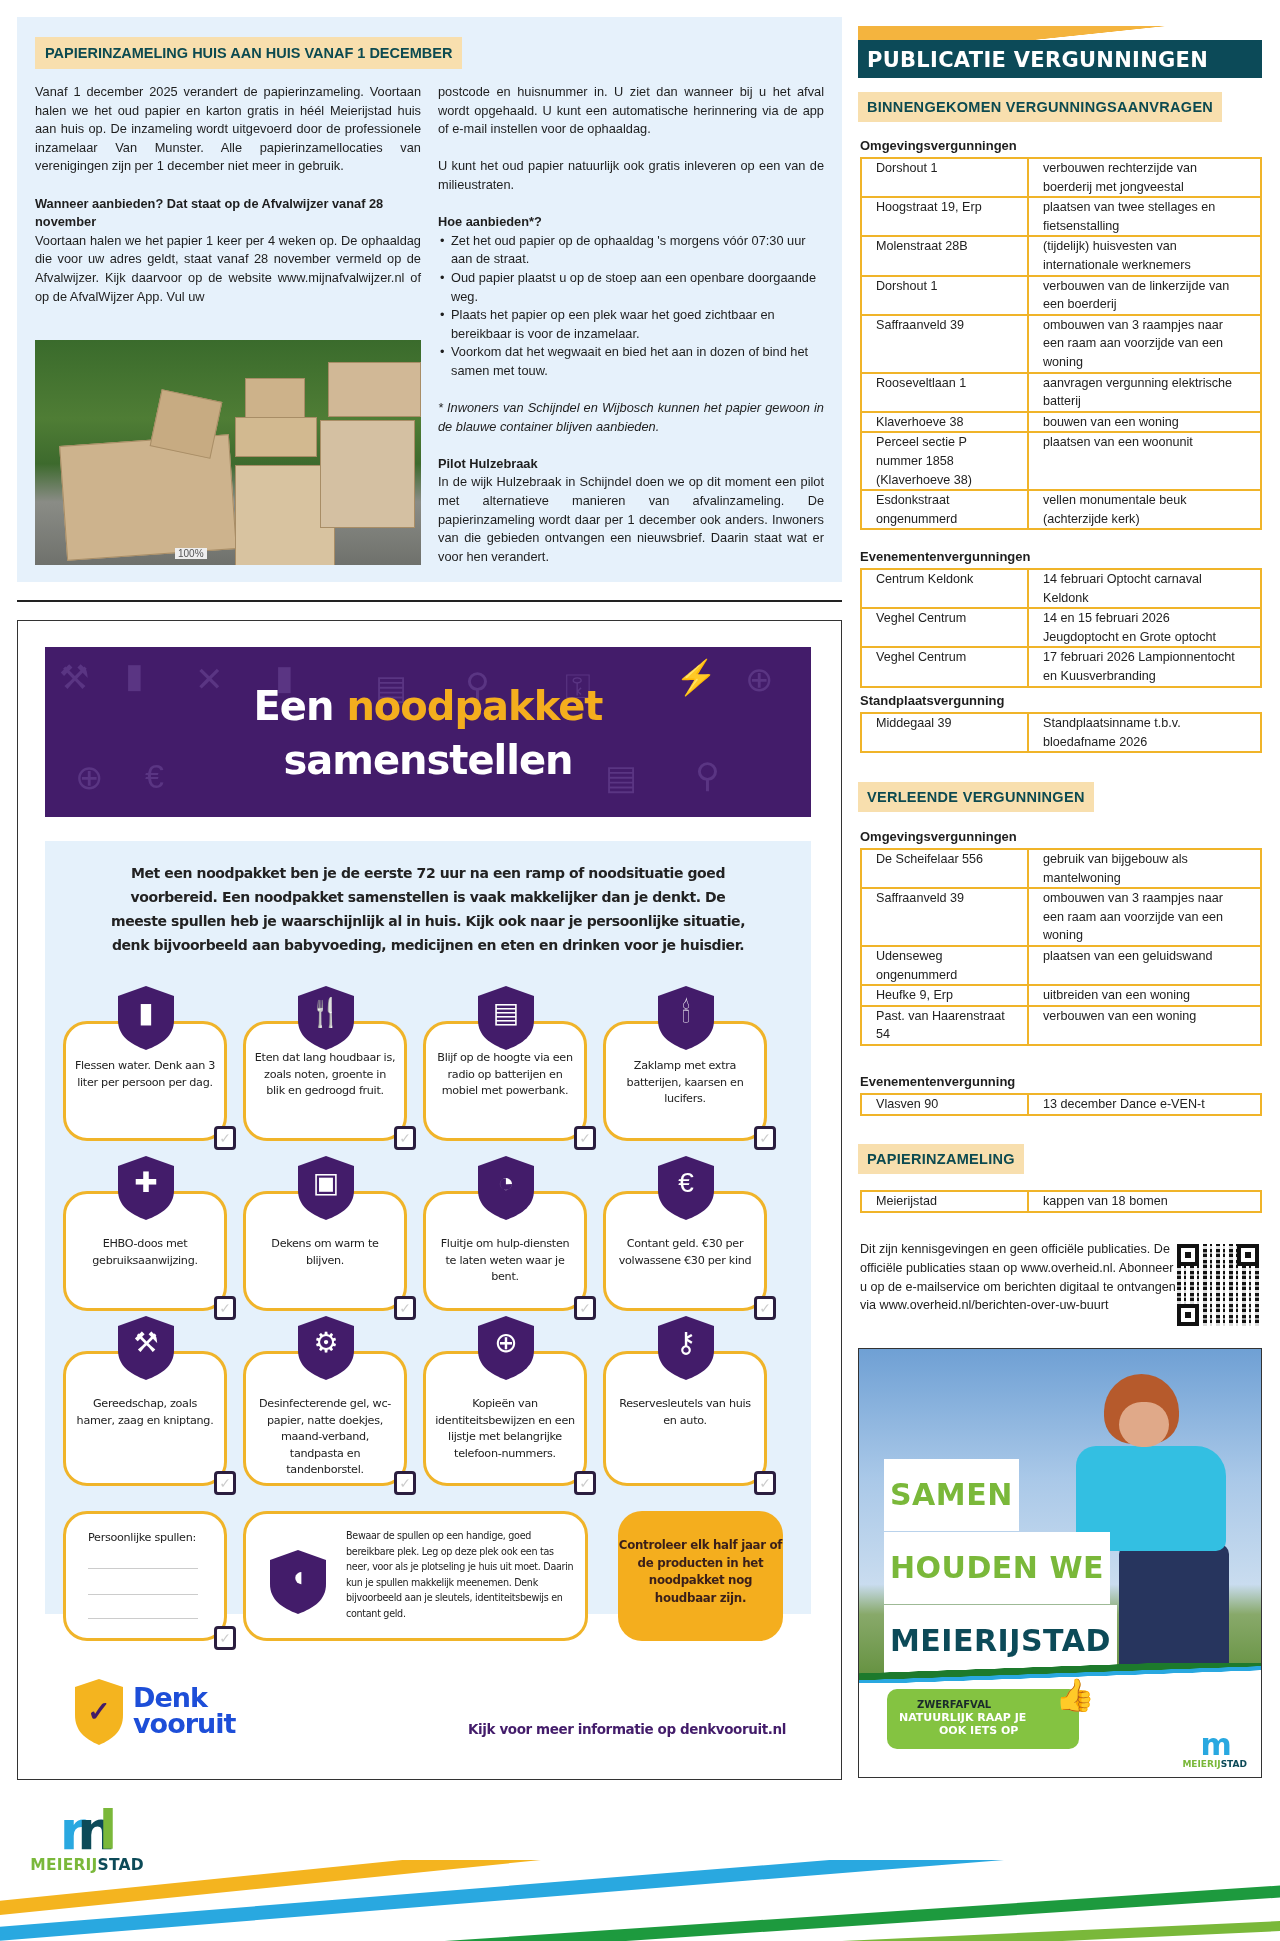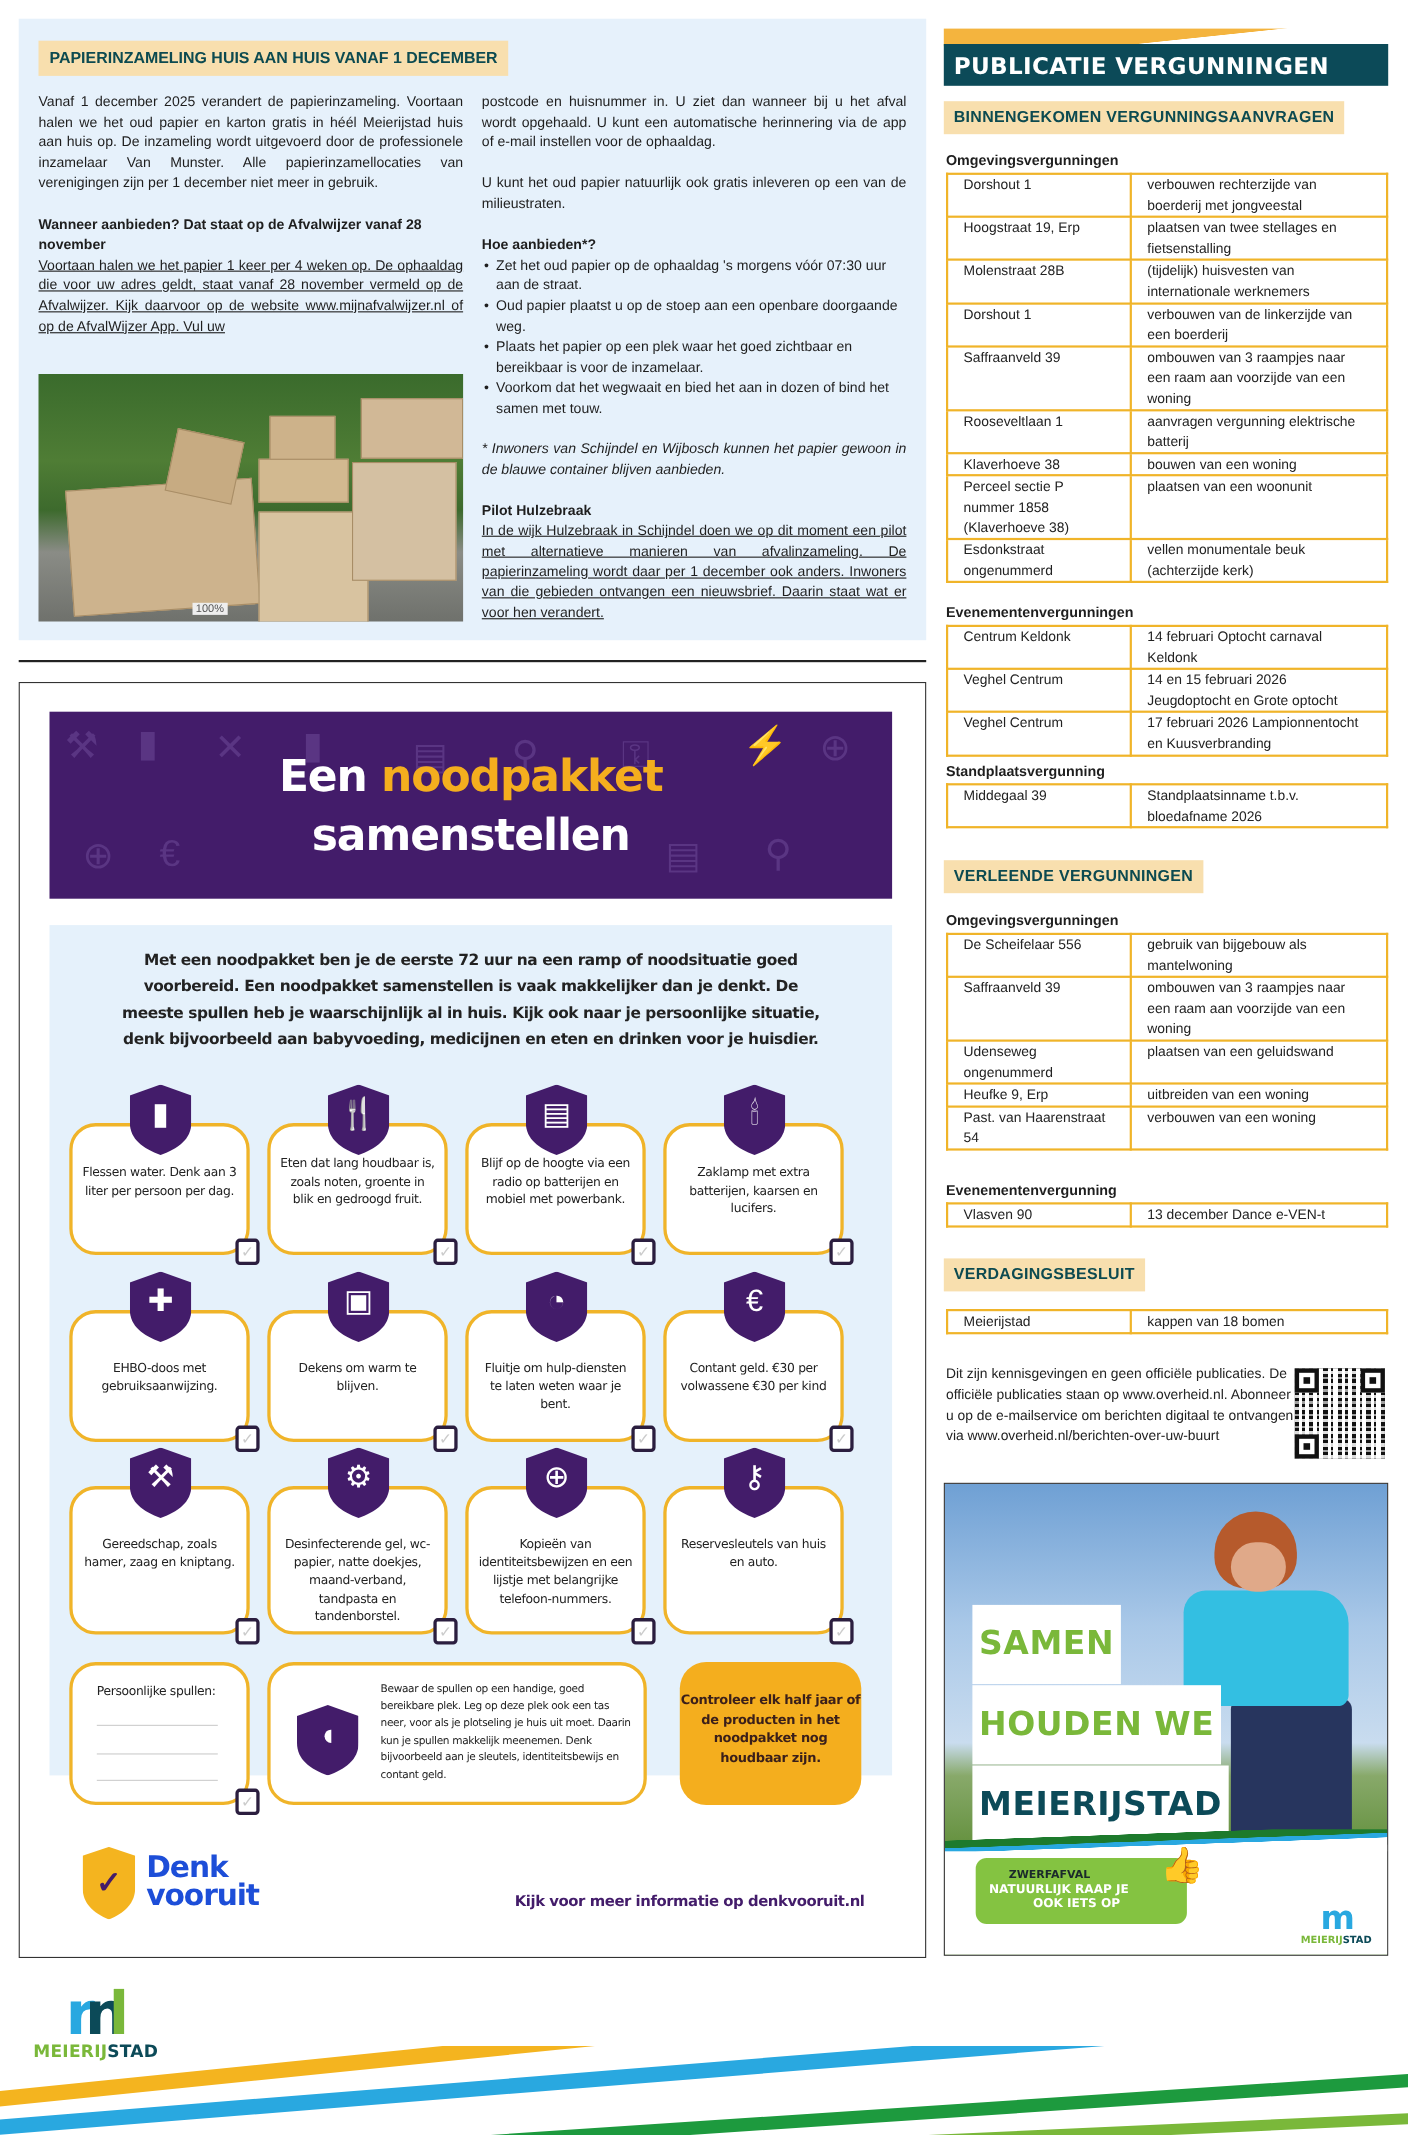--- a/index.html
+++ b/index.html
@@ -6,21 +6,21 @@
   html, body { width: 1280px; height: 1941px; background: #ffffff; overflow: hidden; }
   body { position: relative; font-family: "Liberation Sans", sans-serif; color: #222; }
 
   
   .article { position: absolute; left: 17px; top: 17px; width: 825px; height: 565px; background: #e6f1fb; }
   .article-title { position: absolute; left: 18px; top: 20px; height: 32px; padding: 0 10px; background: #f8dfae; color: #0c4a50; font-weight: bold; font-size: 14.5px; line-height: 32px; white-space: nowrap; }
   .col { position: absolute; font-size: 12.8px; line-height: 18.6px; color: #1e1e1e; text-align: justify; }
   .col-left { left: 18px; top: 66px; width: 386px; }
   .col-right { left: 421px; top: 66px; width: 386px; }
   .col p { margin-bottom: 18.6px; }
-  .col p.nomb { margin-bottom: 0; text-decoration: underline; }
+  .col p.nomb { margin-bottom: 0; }
   .col h4 { font-size: 12.8px; font-weight: bold; line-height: 18.6px; text-align: left; }
   .col ul { list-style: none; margin-bottom: 18.6px; }
   .col li { position: relative; padding-left: 13px; text-align: left; }
   .col li::before { content: "•"; position: absolute; left: 2px; top: 0; }
   .col .italic { font-style: italic; }
   .photo { position: absolute; left: 18px; top: 323px; width: 386px; height: 225px; overflow: hidden; background: linear-gradient(180deg,#3a6b2c 0%,#4f7d35 35%,#3d6a2d 55%,#8a8c86 72%,#6f716c 100%); }
   .box { position: absolute; background: #cdb38d; border: 1px solid #a88d66; }
 
   .hrule { position: absolute; left: 17px; top: 600px; width: 825px; height: 2px; background: #222; }
 
@@ -357,21 +357,21 @@
 <div class="sub-head" style="top:1074px;">Evenementenvergunning</div>
 <table class="perm" style="top:1093px;">
   <tbody>
       <tr>
         <td>Vlasven 90</td>
         <td>13 december Dance e-VEN-t</td>
       </tr>
 </tbody>
   </table>
 
-<div class="sec-head" style="top:1144px;">VERDAGINGSBESLUIT</div>
+<div class="sec-head" style="top:1144px;">PAPIERINZAMELING</div>
 <table class="perm" style="top:1190px;">
   <tbody>
       <tr>
         <td>Meierijstad</td>
         <td>kappen van 18 bomen</td>
       </tr>
 </tbody>
   </table>
 
 <p class="notice">Dit zijn kennisgevingen en geen officiële publicaties. De officiële publicaties staan op www.overheid.nl. Abonneer u op de e-mailservice om berichten digitaal te ontvangen via www.overheid.nl/berichten-over-uw-buurt</p>

